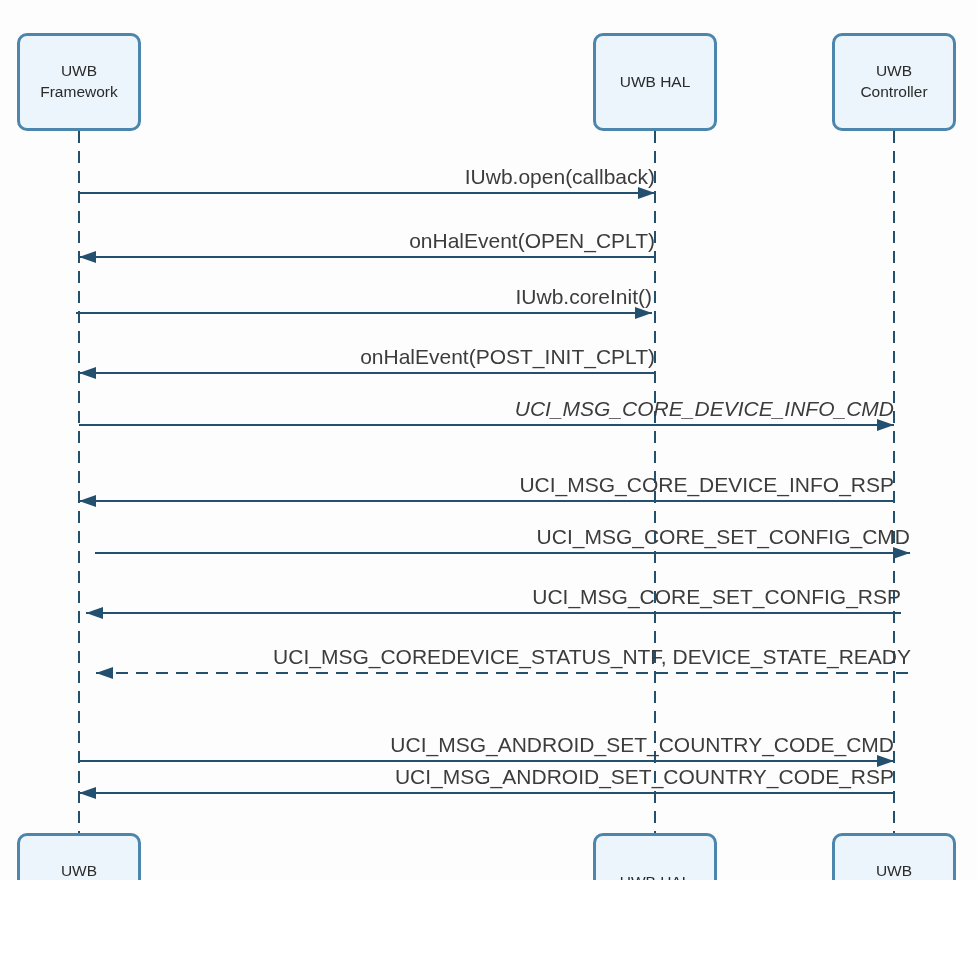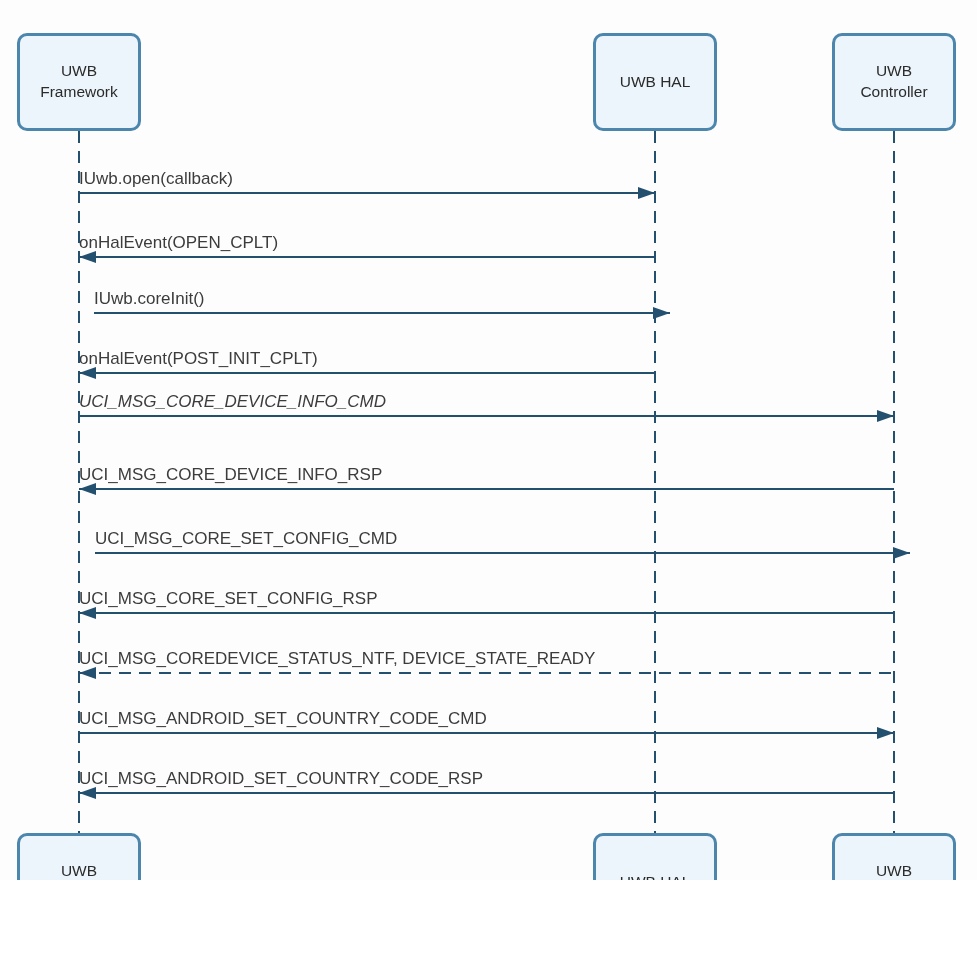--- a/index.html
+++ b/index.html
@@ -66,22 +66,22 @@
     width: 0; height: 0;
     border-top: 6px solid transparent;
     border-bottom: 6px solid transparent;
   }
   .arrowhead.right { right: 0; border-left: 17px solid var(--line); }
   .arrowhead.left  { left: 0;  border-right: 17px solid var(--line); }
   .msg-label {
     position: absolute;
     left: 0; right: 0;
     bottom: 5px;
-    text-align: left;
-    font-size: 17px;
+    text-align: right;
+    font-size: 21px;
     color: var(--label-text);
     white-space: nowrap;
   }
 </style>
 </head>
 <body>
 
 <div id="stage" style="--bg: #fdfdfd; --box-fill: #ecf5fb; --box-border: #4d86ac; --box-text: #2b2b2b; --line: #24506f; --label-text: #3c3c3c;">
     <div class="lifeline" style="left: 78px; top: 131px; height: 702px;"></div>
     <div class="actor-box" style="left: 17px; top: 33px;">
@@ -107,56 +107,56 @@
     <div class="message" style="left: 79px; top: 192px; width: 576px;">
       <div class="msg-line"></div>
       <div class="arrowhead right"></div>
       <div class="msg-label">IUwb.open(callback)</div>
     </div>
     <div class="message" style="left: 79px; top: 256px; width: 576px;">
       <div class="msg-line"></div>
       <div class="arrowhead left"></div>
       <div class="msg-label">onHalEvent(OPEN_CPLT)</div>
     </div>
-    <div class="message" style="left: 94px; top: 312px; width: 576px;">
+    <div class="message" style="left: 76px; top: 312px; width: 576px;">
       <div class="msg-line"></div>
       <div class="arrowhead right"></div>
       <div class="msg-label">IUwb.coreInit()</div>
     </div>
     <div class="message" style="left: 79px; top: 372px; width: 576px; text-decoration: underline;">
       <div class="msg-line"></div>
       <div class="arrowhead left"></div>
       <div class="msg-label">onHalEvent(POST_INIT_CPLT)</div>
     </div>
-    <div class="message" style="left: 79px; top: 415px; width: 815px; font-style: italic;">
+    <div class="message" style="left: 79px; top: 424px; width: 815px; font-style: italic;">
       <div class="msg-line"></div>
       <div class="arrowhead right"></div>
       <div class="msg-label">UCI_MSG_CORE_DEVICE_INFO_CMD</div>
     </div>
-    <div class="message" style="left: 79px; top: 488px; width: 815px;">
+    <div class="message" style="left: 79px; top: 500px; width: 815px;">
       <div class="msg-line"></div>
       <div class="arrowhead left"></div>
       <div class="msg-label">UCI_MSG_CORE_DEVICE_INFO_RSP</div>
     </div>
     <div class="message" style="left: 95px; top: 552px; width: 815px;">
       <div class="msg-line"></div>
       <div class="arrowhead right"></div>
       <div class="msg-label">UCI_MSG_CORE_SET_CONFIG_CMD</div>
     </div>
-    <div class="message" style="left: 79px; top: 612px; width: 815px;">
+    <div class="message" style="left: 86px; top: 612px; width: 815px;">
       <div class="msg-line"></div>
       <div class="arrowhead left"></div>
       <div class="msg-label">UCI_MSG_CORE_SET_CONFIG_RSP</div>
     </div>
-    <div class="message" style="left: 79px; top: 672px; width: 815px;">
+    <div class="message" style="left: 96px; top: 672px; width: 815px;">
       <div class="msg-line dashed"></div>
       <div class="arrowhead left"></div>
       <div class="msg-label">UCI_MSG_COREDEVICE_STATUS_NTF, DEVICE_STATE_READY</div>
     </div>
-    <div class="message" style="left: 79px; top: 732px; width: 815px;">
+    <div class="message" style="left: 79px; top: 760px; width: 815px;">
       <div class="msg-line"></div>
       <div class="arrowhead right"></div>
       <div class="msg-label">UCI_MSG_ANDROID_SET_COUNTRY_CODE_CMD</div>
     </div>
     <div class="message" style="left: 79px; top: 792px; width: 815px;">
       <div class="msg-line"></div>
       <div class="arrowhead left"></div>
       <div class="msg-label">UCI_MSG_ANDROID_SET_COUNTRY_CODE_RSP</div>
     </div>
   </div>

